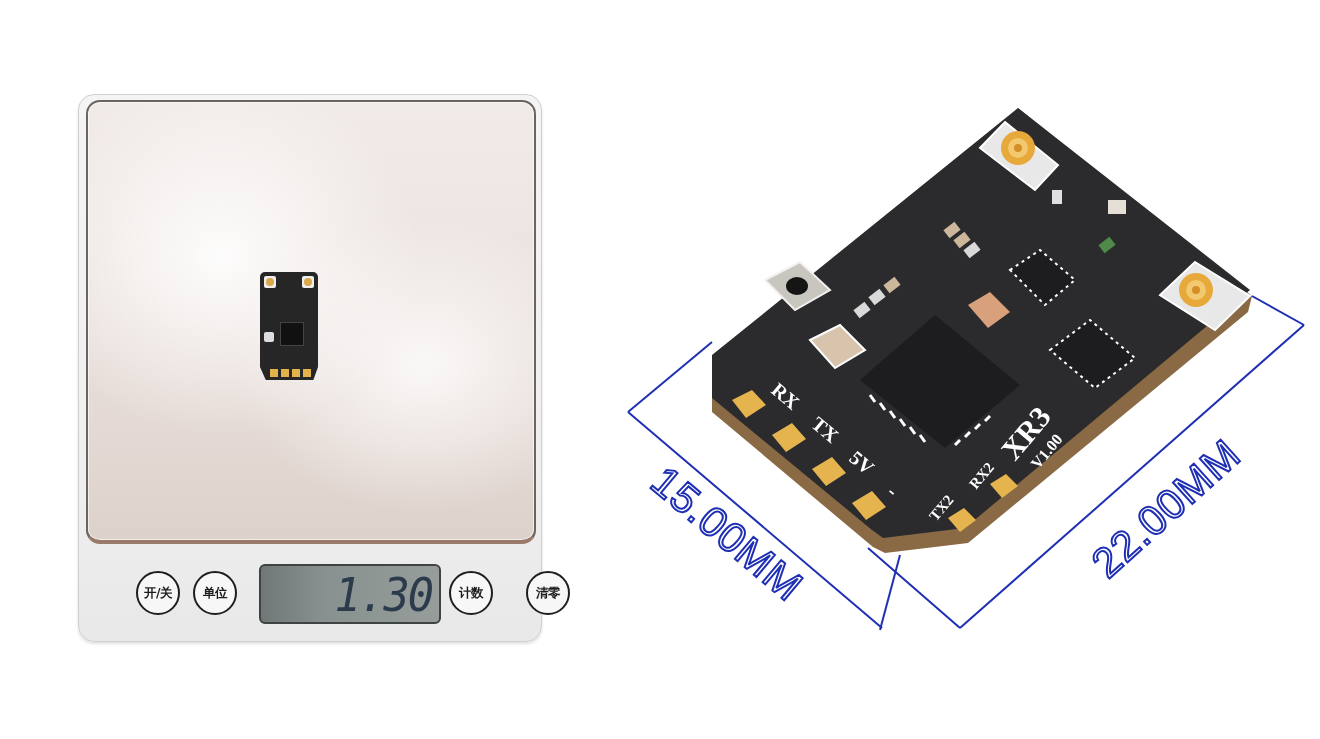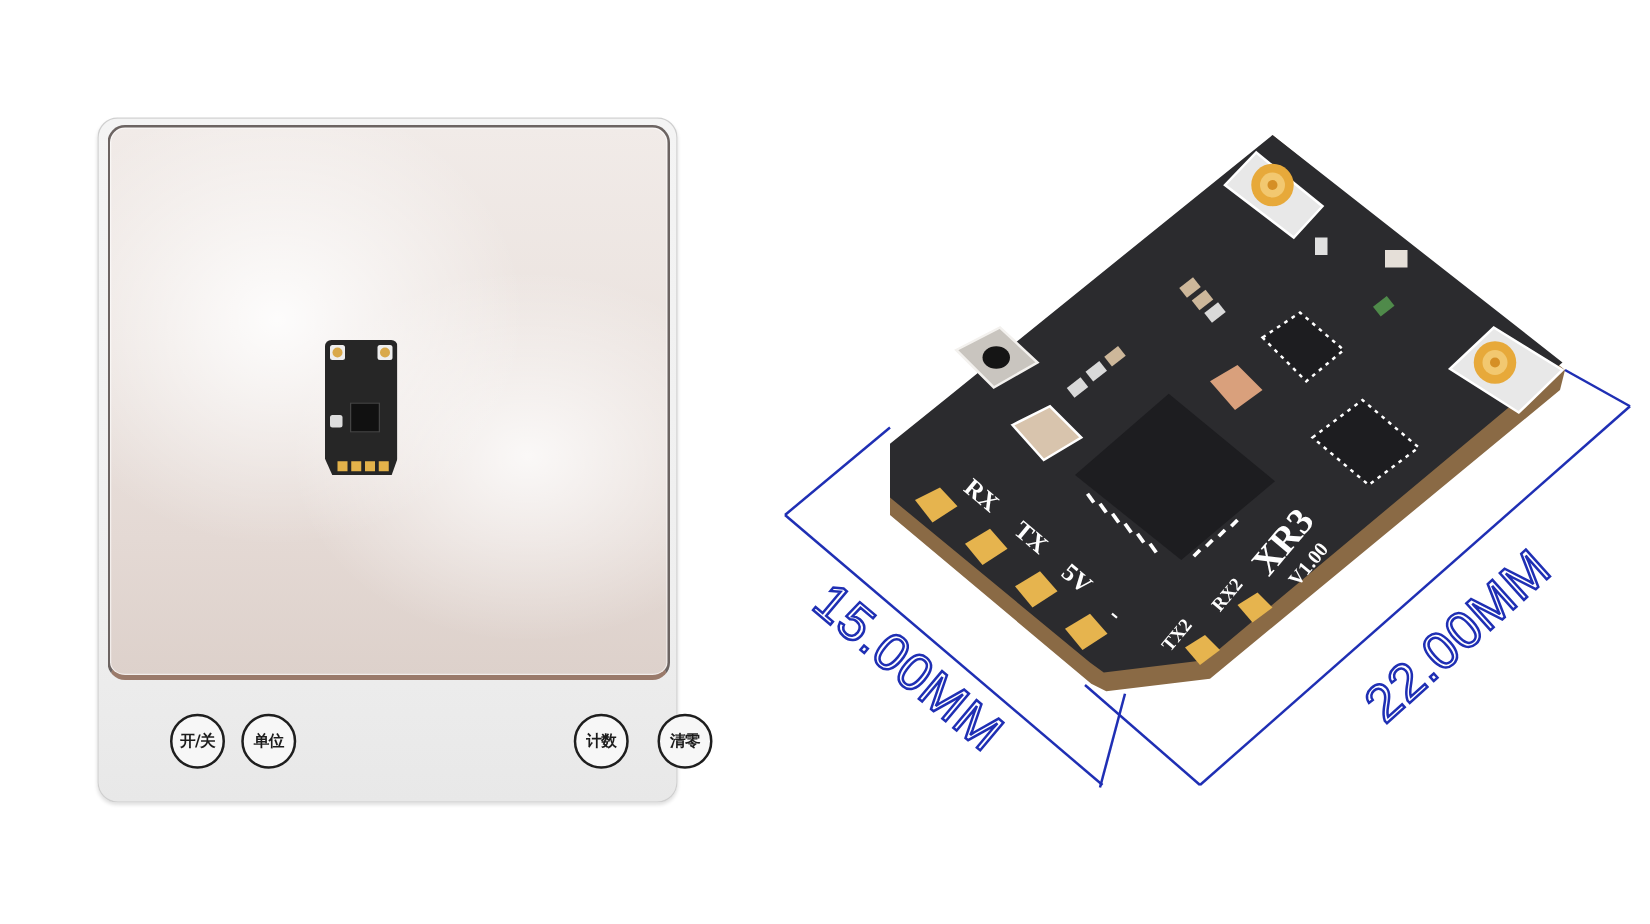--- a/index.html
+++ b/index.html
@@ -84,21 +84,24 @@
 
 <div class="stage">
 
   <div class="scale">
     <div class="scale-base"></div>
     <div class="scale-platform"></div>
 
     <div class="scale-controls">
       <div class="scale-btn" style="left:18px">开/关</div>
       <div class="scale-btn" style="left:75px">单位</div>
-      <div class="scale-btn" style="left:341px">计数</div>
+      <div class="lcd">
+        <span class="lcd-value">1.30</span>
+      </div>
+      <div class="scale-btn" style="left:331px">计数</div>
       <div class="scale-btn" style="left:408px">清零</div>
     </div>
   </div>
 
   <div class="mini-rx">
     <div class="mini-ant" style="left:4px; top:4px"></div>
     <div class="mini-ant" style="left:42px; top:4px"></div>
     <div class="mini-chip"></div>
     <div class="mini-btn"></div>
     <div class="mini-pad" style="left:10px"></div>

